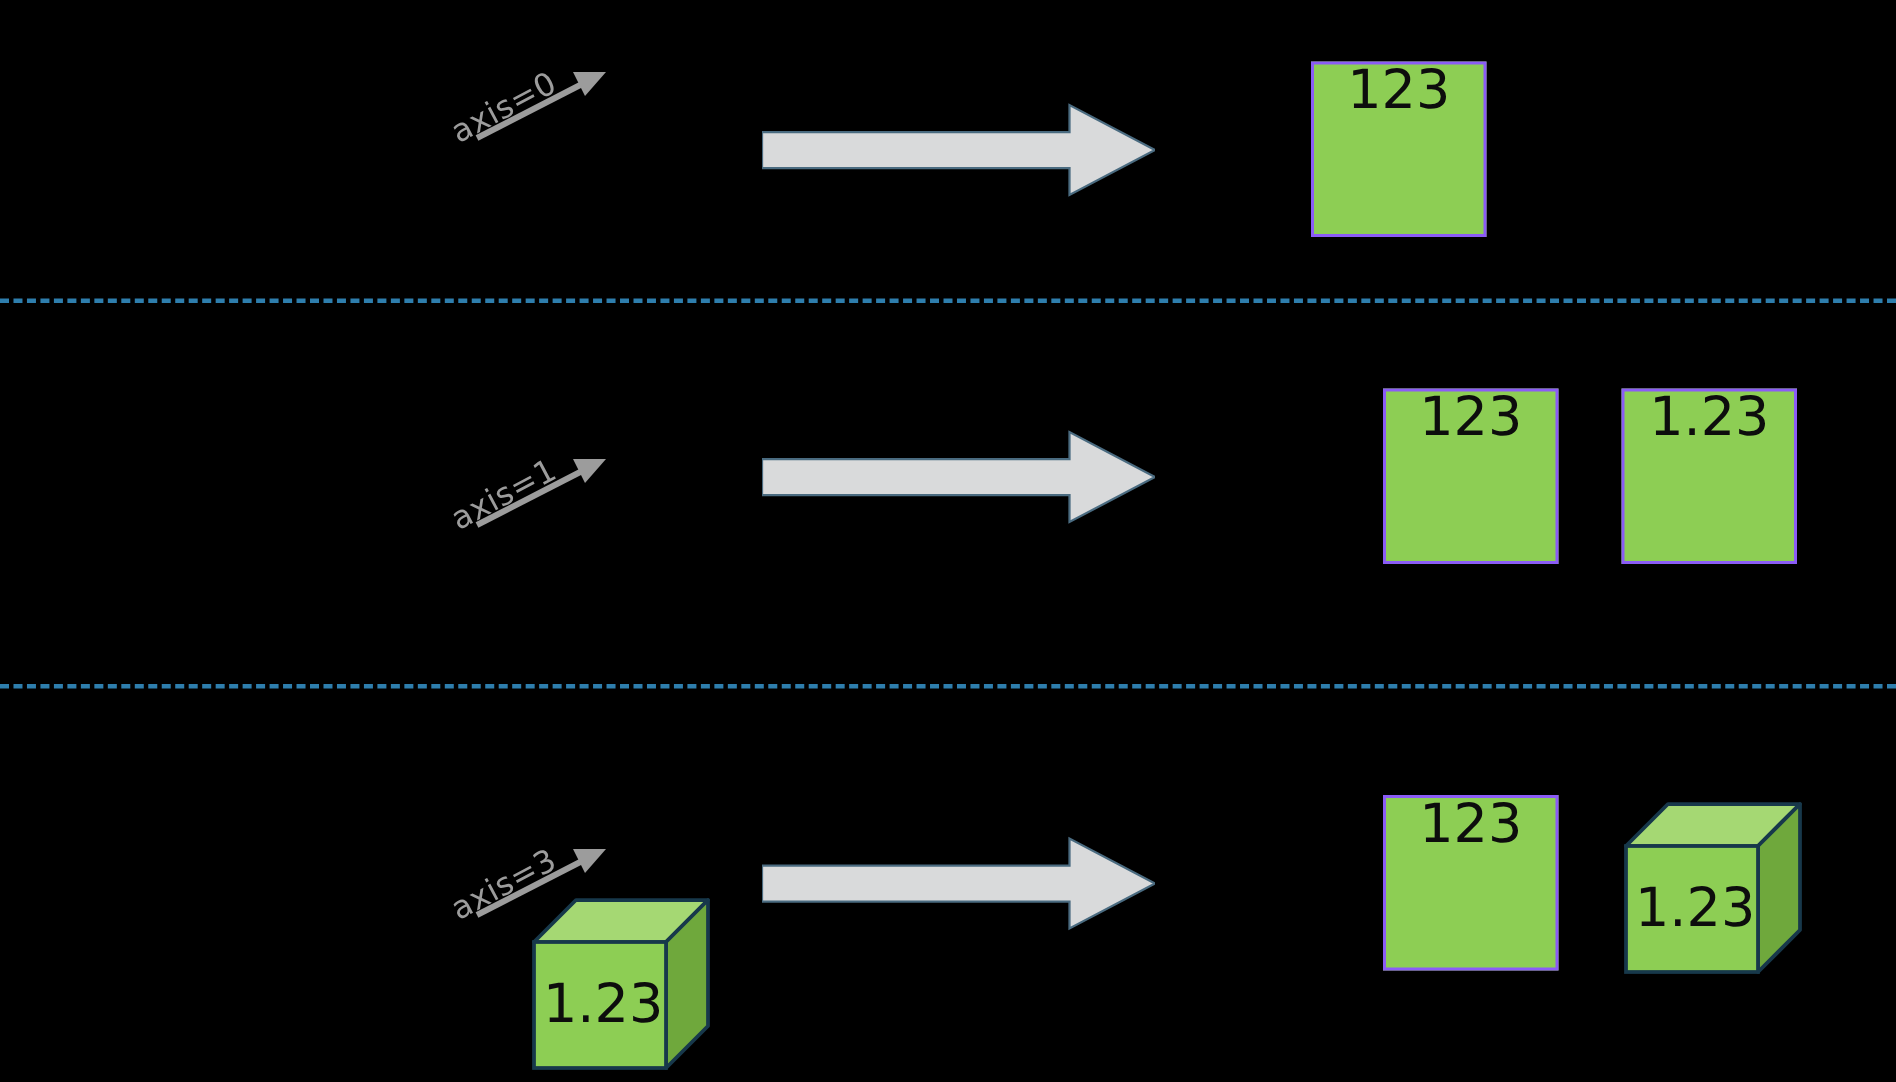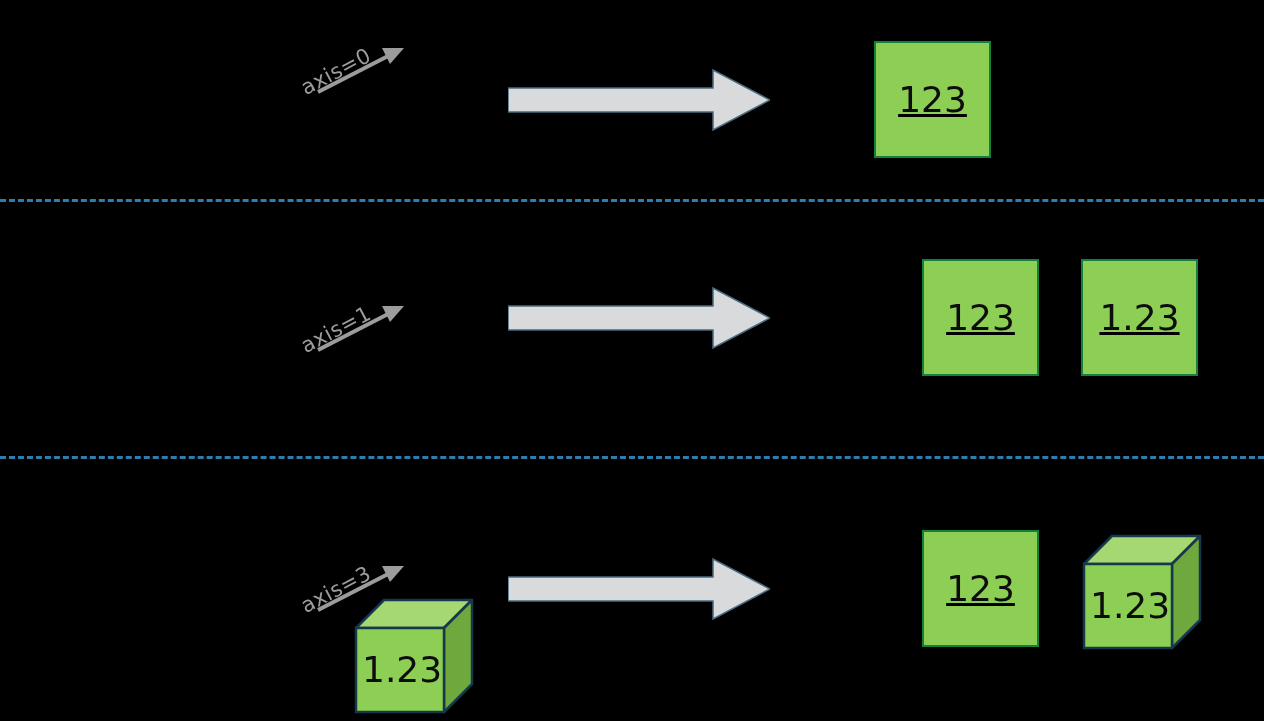--- a/index.html
+++ b/index.html
@@ -17,23 +17,23 @@
   .axis-label{position:absolute;left:-6px;top:4px;
               font-size:21px;color:#9C9C9C;white-space:nowrap;
               transform:rotate(-28deg);transform-origin:left bottom;
               letter-spacing:.5px;}
   .axis-arrow{position:absolute;left:0;top:0;width:130px;height:90px;}
 
   
   .block-arrow{position:absolute;width:262px;height:68px;}
 
   
-  .square{position:absolute;background:#8DCE54;border:2px solid #15803d;
-          box-sizing:border-box;display:flex;align-items:center;
-          justify-content:center;text-decoration:underline;}
+  .square{position:absolute;background:#8DCE54;border:2px solid #8b5cf6;
+          box-sizing:border-box;display:flex;align-items:flex-start;
+          justify-content:center;}
   .square .val{font-size:36px;color:#0D0D0D;line-height:1;}
 
   
   .cube{position:absolute;}
   .cube svg{display:block;}
   .cube .val{position:absolute;font-size:36px;color:#0D0D0D;
              line-height:1;white-space:nowrap;}
 </style>
 </head>
 <body>

